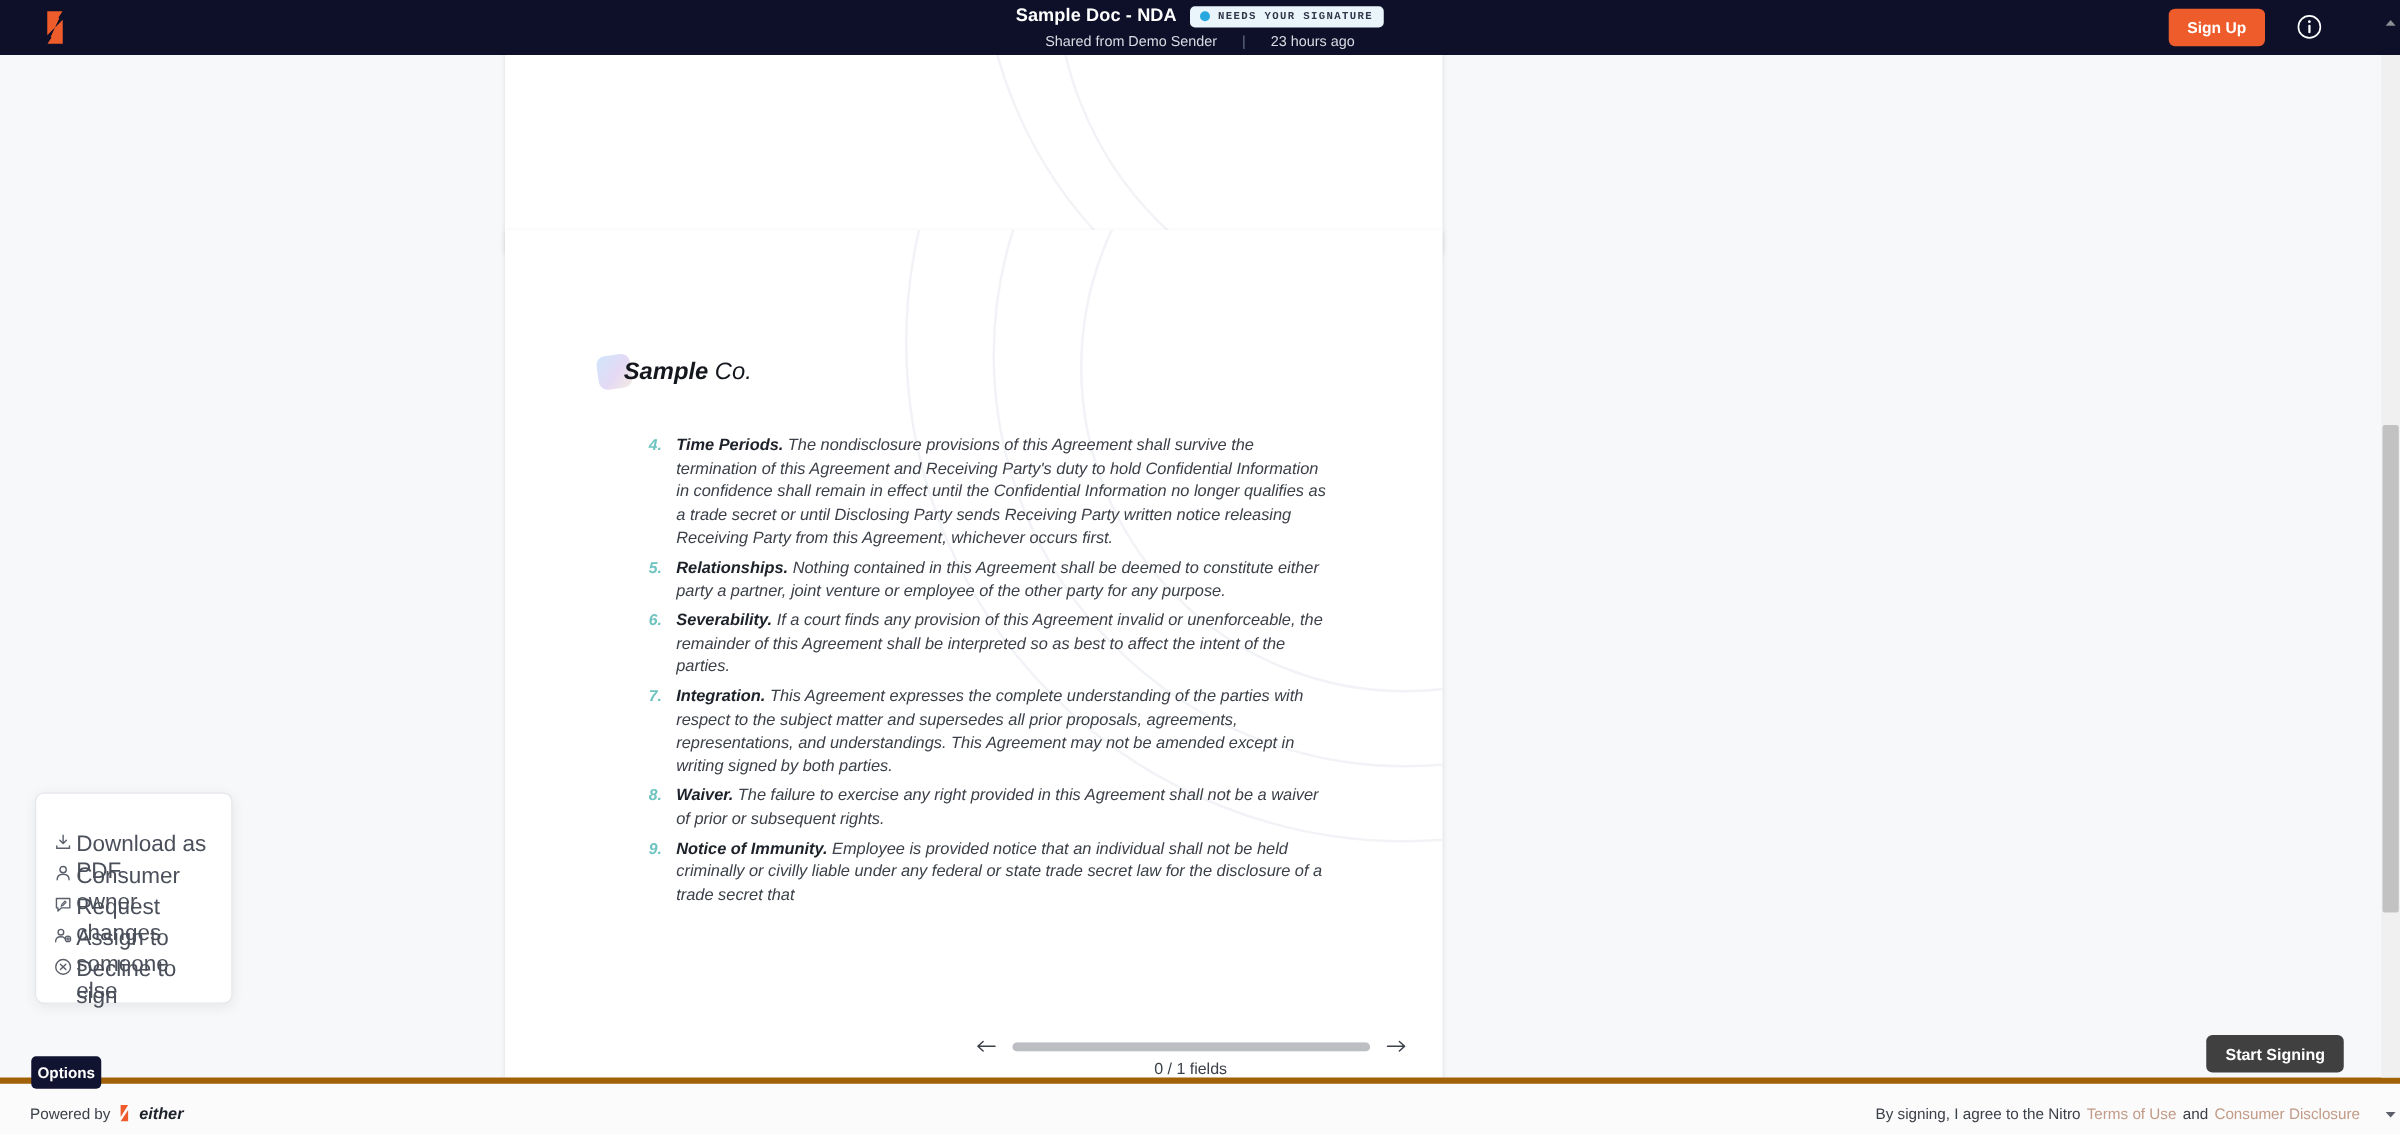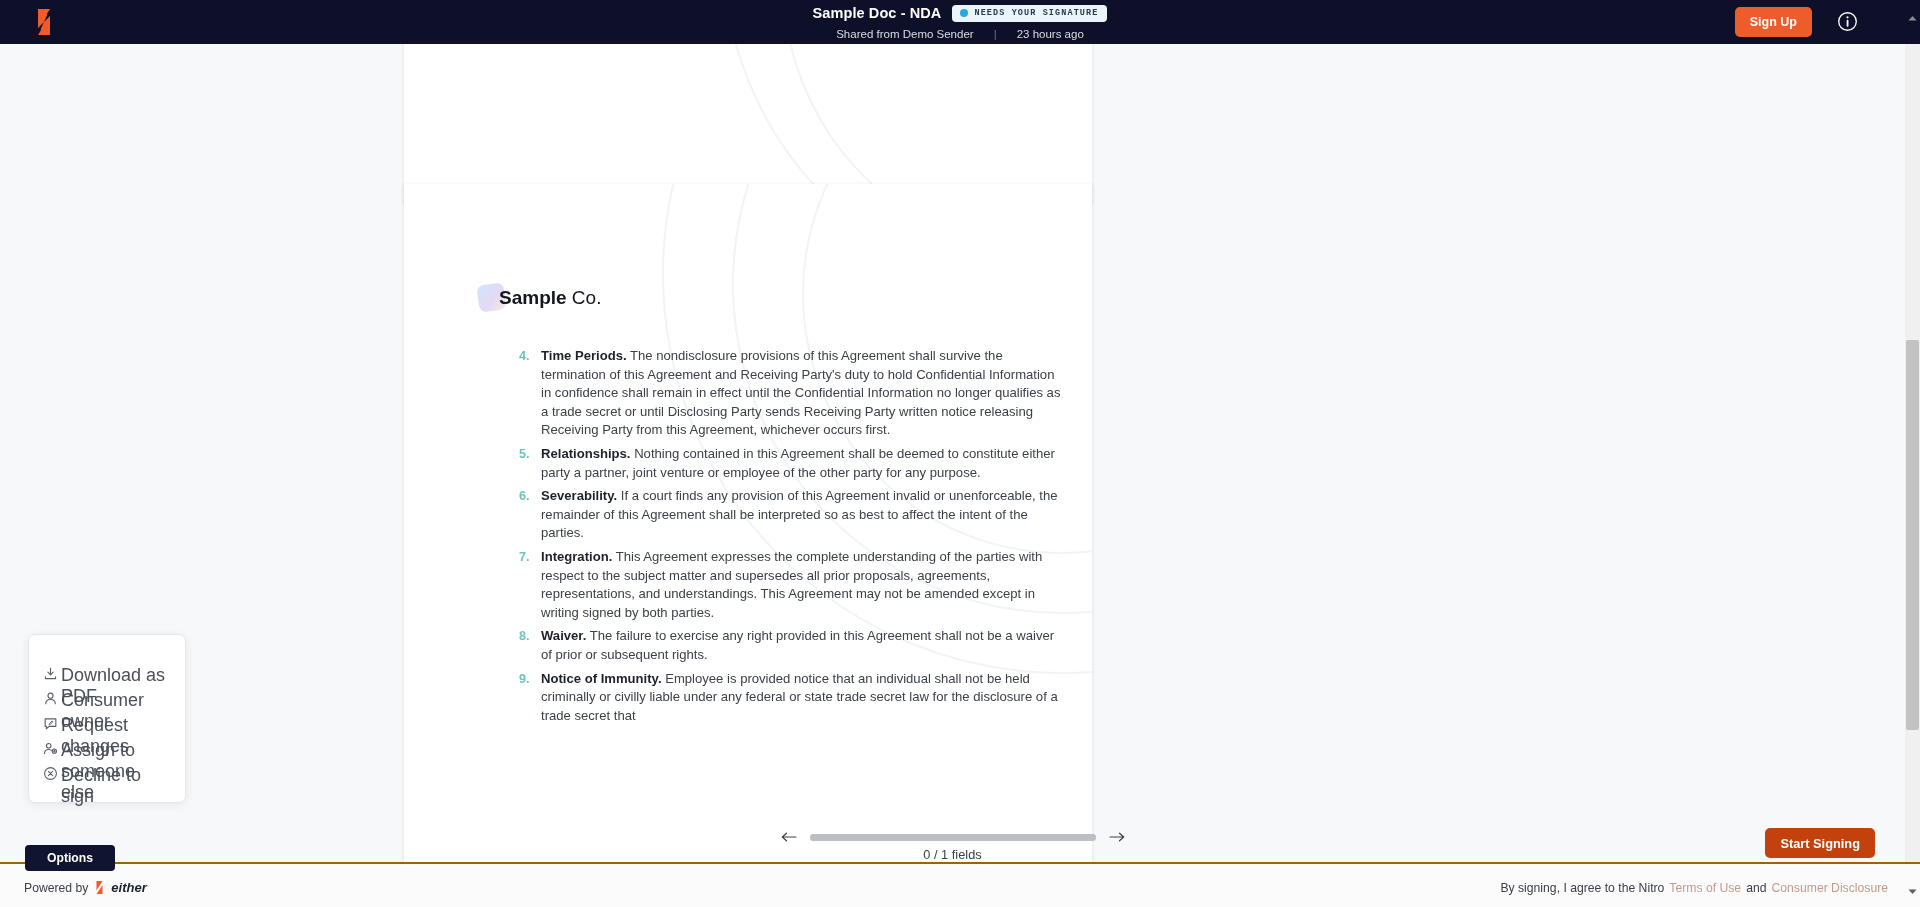--- a/index.html
+++ b/index.html
@@ -73,23 +73,24 @@
   }
 
   
   .viewer {
     position: absolute; top: 44px; left: 0;
     width: 1905px; height: 818px;
     background: #f7f8fa;
     overflow: hidden;
   }
   .page {
-    position: absolute; left: 404px; width: 688px;
+    position: absolute; left: 404px; width: 750px;
     background: #ffffff;
     box-shadow: 0 1px 4px rgba(0,0,0,.10);
+    font-style: italic;
   }
   .page-prev { top: -44px; height: 202px; }
   .page-curr { top: 140px; height: 700px; }
 
   .page-watermark {
     position: absolute; inset: 0; overflow: hidden; pointer-events: none;
   }
   .wm-arc {
     position: absolute; border: 2px solid #f2f3f6;
     border-radius: 50%;
@@ -143,21 +144,21 @@
     color: #4a4f5a; font-size: 18px;
     cursor: pointer;
   }
   .menu-icon { width: 15px; height: 15px; flex: 0 0 15px; display: block; }
 
   .options-btn {
     position: absolute; left: 25px; top: 845px;
     background: #101430; color: #ffffff;
     font-size: 12.2px; font-weight: bold;
     border: none; border-radius: 4px;
-    height: 26px; padding: 0 22px;
+    height: 26px; padding: 0 5px;
     cursor: pointer; z-index: 31;
   }
 
   
   .bottom-nav {
     position: absolute; left: 0; top: 818px;
     width: 1905px; height: 44px;
     z-index: 20;
     text-decoration: underline;
   }
@@ -174,33 +175,33 @@
   }
   .progress-fill {
     width: 100%; height: 7px; border-radius: 4px; background: #bcbec4;
   }
   .fields-count {
     position: absolute; left: 0; right: 0; top: 29px;
     text-align: center; color: #3c4048; font-size: 12.8px;
   }
   .start-signing-btn {
     position: absolute; right: 30px; top: 10px;
-    background: #c2410c; color: #ffffff;
+    background: #404040; color: #ffffff;
     font-size: 12.8px; font-weight: bold;
     border: none; border-radius: 5px;
     height: 30px; padding: 0 15px;
     cursor: pointer;
   }
 
   
   .footer {
     position: absolute; left: 0; top: 862px;
     width: 1920px; height: 45px;
     background: #fbfbfc;
-    border-top: 2px solid #a16207;
+    border-top: 5px solid #a16207;
   }
   .powered {
     position: absolute; left: 24px; top: 16px;
     display: flex; align-items: center; gap: 5px;
     color: #3c4048; font-size: 12.2px;
   }
   .nitro-mini { width: 13px; height: 15px; display: block; }
   .nitro-word {
     font-weight: bold; font-style: italic; color: #1d2129; font-size: 13px;
   }

